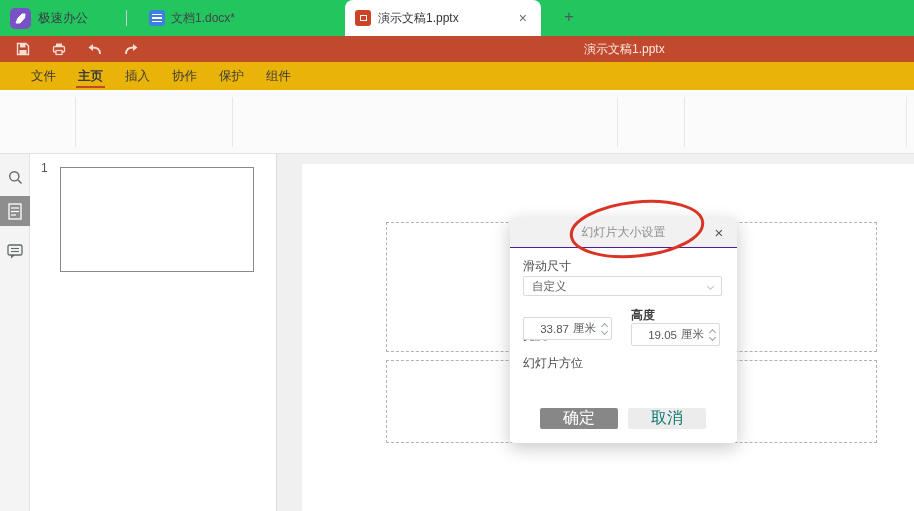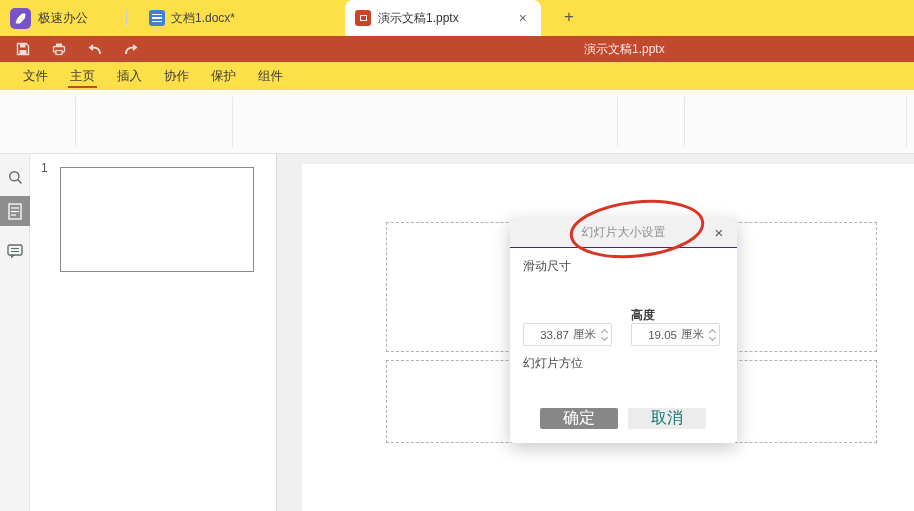--- a/index.html
+++ b/index.html
@@ -1,44 +1,44 @@
 <!DOCTYPE html>
 <html><head>
 <meta charset="utf-8">
 <style>
   * { box-sizing: border-box; margin: 0; padding: 0; }
   html,body { width:914px; height:511px; overflow:hidden; }
   body { position:relative; font-family:"Liberation Sans","DejaVu Sans",sans-serif; background:#f0f0f1; font-size:12px; color:#333; }
   .abs { position:absolute; }
 
   
-  .tabbar { left:0; top:0; width:914px; height:36px; background:#fde047; display:flex; align-items:center; }
+  .tabbar { left:0; top:0; width:914px; height:36px; background:#22c55e; display:flex; align-items:center; }
   .logo-box { width:21px; height:21px; border-radius:5px; background:#7a52c8; margin-left:10px; display:flex; align-items:center; justify-content:center; }
   .app-name { margin-left:7px; color:#3c3c46; font-size:12.5px; }
   .tab-divider { width:1px; height:16px; background:#c9cbd4; margin-left:38px; }
   .doc-tab { display:flex; align-items:center; margin-left:22px; cursor:default; }
   .doc-icon { width:16px; height:16px; border-radius:3px; background:#3f7fe0; display:flex; flex-direction:column; justify-content:center; gap:2px; padding:0 3px; }
   .doc-icon i { display:block; height:1.5px; background:#fff; }
   .doc-tab span.t { margin-left:6px; color:#44444c; }
   .active-tab { position:absolute; left:345px; top:0; width:196px; height:36px; background:#ffffff; border-radius:8px 8px 0 0; display:flex; align-items:center; padding:0 10px; }
   .ppt-icon { width:16px; height:16px; border-radius:3px; background:#cc4425; display:flex; align-items:center; justify-content:center; }
   .ppt-icon i { width:7px; height:6px; border:1.4px solid #fff; display:block; }
   .active-tab span.t { margin-left:7px; color:#33333a; flex:1; }
   .tab-close { color:#6b6b74; font-size:14px; padding:0 4px; cursor:default; }
   .new-tab { position:absolute; left:556px; top:4px; width:26px; height:26px; color:#55555e; font-size:17px; display:flex; align-items:center; justify-content:center; }
 
   
   .redbar { left:0; top:36px; width:914px; height:26px; background:#c14a2e; display:flex; align-items:center; }
   .qbtn { width:26px; height:22px; margin-left:10px; display:flex; align-items:center; justify-content:center; }
   .redbar .doc-title { position:absolute; left:584px; color:#fbe9e3; font-size:12px; }
 
   
-  .menubar { left:0; top:62px; width:914px; height:28px; background:#fde047; display:flex; align-items:stretch; padding-left:12px; }
+  .menubar { left:0; top:62px; width:914px; height:28px; background:#eab308; display:flex; align-items:stretch; padding-left:20px; }
   .menu-item { padding:0 11px; display:flex; align-items:center; font-size:12.5px; color:#3a3a3a; position:relative; }
-  .menu-item.active { font-weight:normal; }
+  .menu-item.active { font-weight:bold; }
   .menu-item.active::after { content:""; position:absolute; left:9px; right:9px; bottom:2px; height:2px; background:#c14a2e; }
 
   
   .ribbon { left:0; top:90px; width:914px; height:64px; background:#fbfbfb; border-bottom:1px solid #e2e2e2; }
   .sep { position:absolute; top:7px; width:1px; height:50px; background:#e7e7e7; }
   .rbtn { position:absolute; display:flex; flex-direction:column; align-items:center; justify-content:space-between; padding:3px 0 4px; }
   .rbtn .lbl { font-size:11px; color:#3c3c3c; white-space:nowrap; }
   .rbtn.dis .lbl { color:#b9c1c1; }
   .hbtn { position:absolute; display:flex; align-items:center; gap:5px; font-size:11px; color:#3c3c3c; white-space:nowrap; }
   .chev { display:inline-block; width:5px; height:5px; border-right:1.2px solid #9aabab; border-bottom:1.2px solid #9aabab; transform:rotate(45deg); margin-left:2px; vertical-align:2px; }
@@ -376,23 +376,27 @@
 <div class="abs slide"></div>
 <div class="abs ph" style="left:386px; top:222px; width:491px; height:130px;"></div>
 <div class="abs ph" style="left:386px; top:360px; width:491px; height:83px;"></div>
 
 <div class="abs dialog">
   <div class="dlg-titlebar">
     <span class="dlg-title">幻灯片大小设置</span>
     <span class="dlg-close">×</span>
   </div>
   <span class="dlg-label" style="top:40px;">滑动尺寸</span>
+  <div class="dlg-select" style="top:58px;">
+    <span>自定义</span>
+    <i class="chev"></i>
+  </div>
   <span class="dlg-label" style="top:89px; font-weight:bold; color:#3f3f3f;margin-top:20px;">宽度</span>
   <span class="dlg-label" style="top:89px; left:121px; font-weight:bold; color:#3f3f3f;">高度</span>
-  <div class="num-input" style="top:105px; left:13px;">
+  <div class="num-input" style="top:99px; left:13px;">
     <span>33.87</span>
     <span>厘米</span>
     <span class="stepper">
         <i class="up"></i>
         <i class="dn"></i>
       </span>
   </div>
   <div class="num-input" style="top:105px; left:121px;">
     <span>19.05</span>
     <span>厘米</span>

